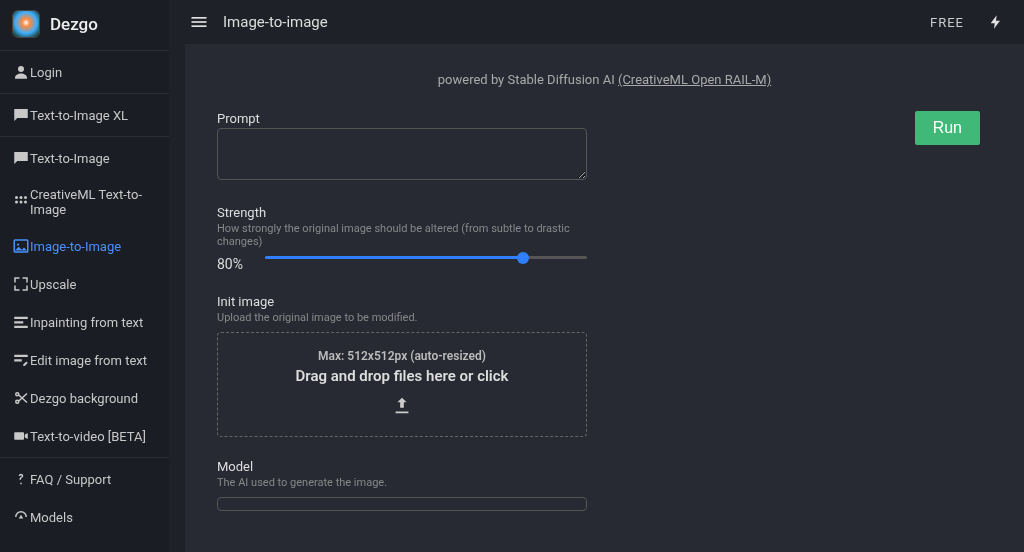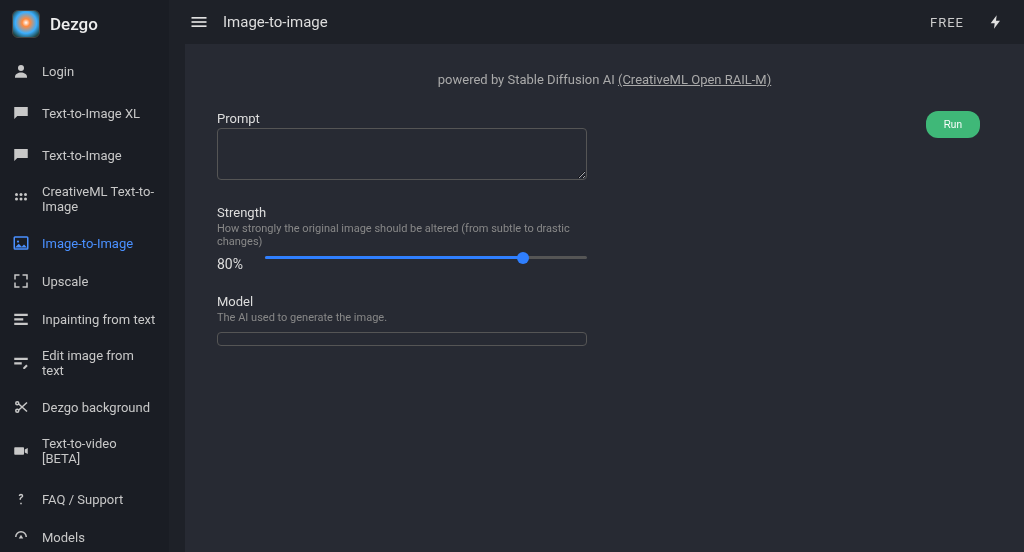--- a/index.html
+++ b/index.html
@@ -29,21 +29,21 @@
 .logo {
   width: 28px; height: 28px;
   border-radius: 6px;
   background: radial-gradient(circle at 50% 45%, #fff 0%, #ff8a3d 20%, #3dafff 55%, #1a3a2e 90%);
   border: 1px solid #444;
 }
 .logo-text { font-size: 17px; font-weight: 500; color: #eee; }
 .side-item {
   display: flex;
   align-items: center;
-  gap: 12px;
+  gap: 0;
   padding: 10px 12px;
   font-size: 13px;
   color: #c8c8c8;
   cursor: pointer;
 }
 .side-item.active { color: #4a90ff; }
 .side-item .icon { width: 18px; height: 18px; display: flex; align-items:center; justify-content:center; flex-shrink:0; }
 .side-divider { height: 1px; background: #2a2e37; margin: 2px 0; }
 .main {
   flex: 1;
@@ -78,23 +78,23 @@
   gap: 40px;
   align-items: flex-start;
   padding: 0 12px;
 }
 .form-col { width: 370px; }
 .run-col { flex:1; display:flex; justify-content:flex-end; padding-right: 12px;}
 .run-btn {
   background: #3fb878;
   color: #fff;
   border: none;
-  border-radius: 12px;
+  border-radius: 2px;
   padding: 8px 18px;
-  font-size: 10px;
+  font-size: 16px;
   cursor: pointer;
 }
 .field { margin-bottom: 22px; }
 .field-label { font-size: 13px; color: #ddd; margin-bottom: 2px; }
 .field-help { font-size: 11px; color: #888; margin-bottom: 8px; }
 textarea.prompt {
   width: 100%;
   height: 52px;
   background: transparent;
   border: 1px solid #555;
@@ -312,20 +312,33 @@
             <div class="field-help">How strongly the original image should be altered (from subtle to drastic changes)</div>
             <div class="slider-row">
               <span class="slider-val">80%</span>
               <div class="slider-track">
                 <div class="slider-fill" style="width:80%"></div>
                 <div class="slider-thumb" style="left:80%"></div>
               </div>
             </div>
           </div>
 
+          <div class="field">
+            <div class="field-label">Init image</div>
+            <div class="field-help">Upload the original image to be modified.</div>
+            <div class="dropzone">
+              <div class="drop-top">Max: 512x512px (auto-resized)</div>
+              <div class="drop-main">Drag and drop files here or click</div>
+              <div class="drop-icon">
+                <svg viewBox="0 0 24 24" width="22" height="22" fill="#ccc">
+                    <path d="M12 3l-5 5h3v6h4V8h3zM5 18h14v2H5z"></path>
+                  </svg>
+              </div>
+            </div>
+          </div>
 
           <div class="field">
             <div class="field-label">Model</div>
             <div class="field-help">The AI used to generate the image.</div>
             <div class="model-select">
               
               
               
             </div>
           </div>

